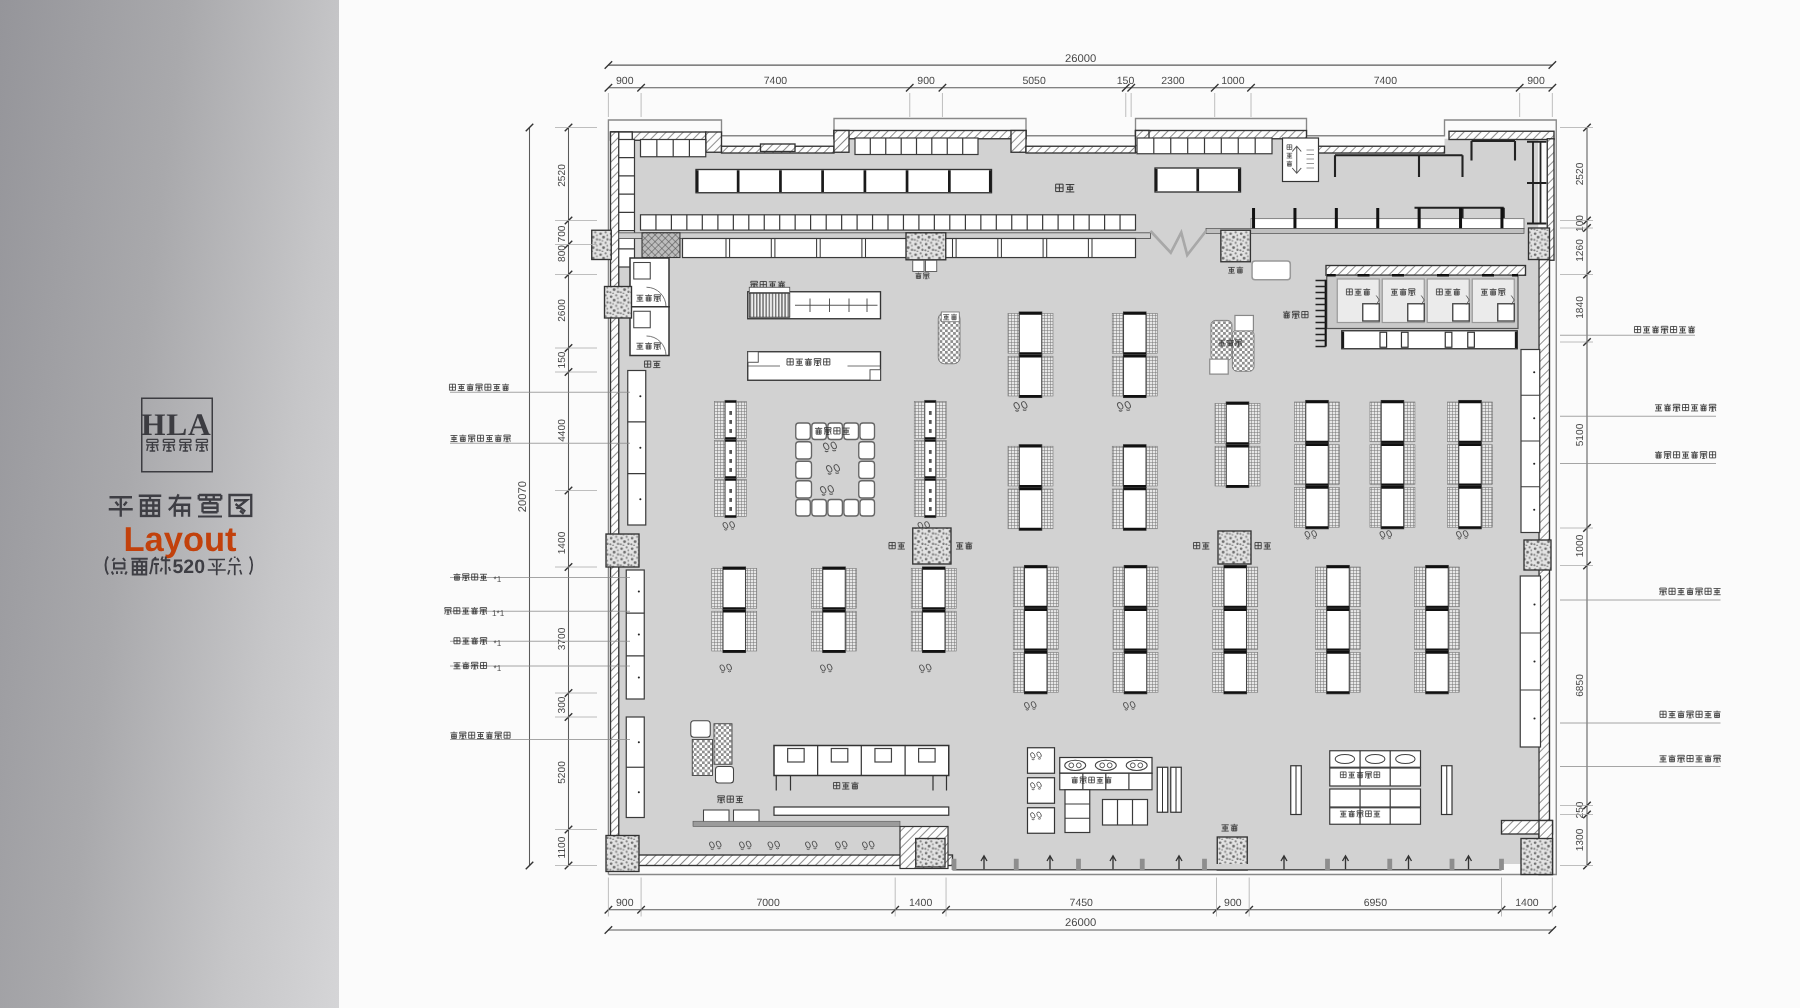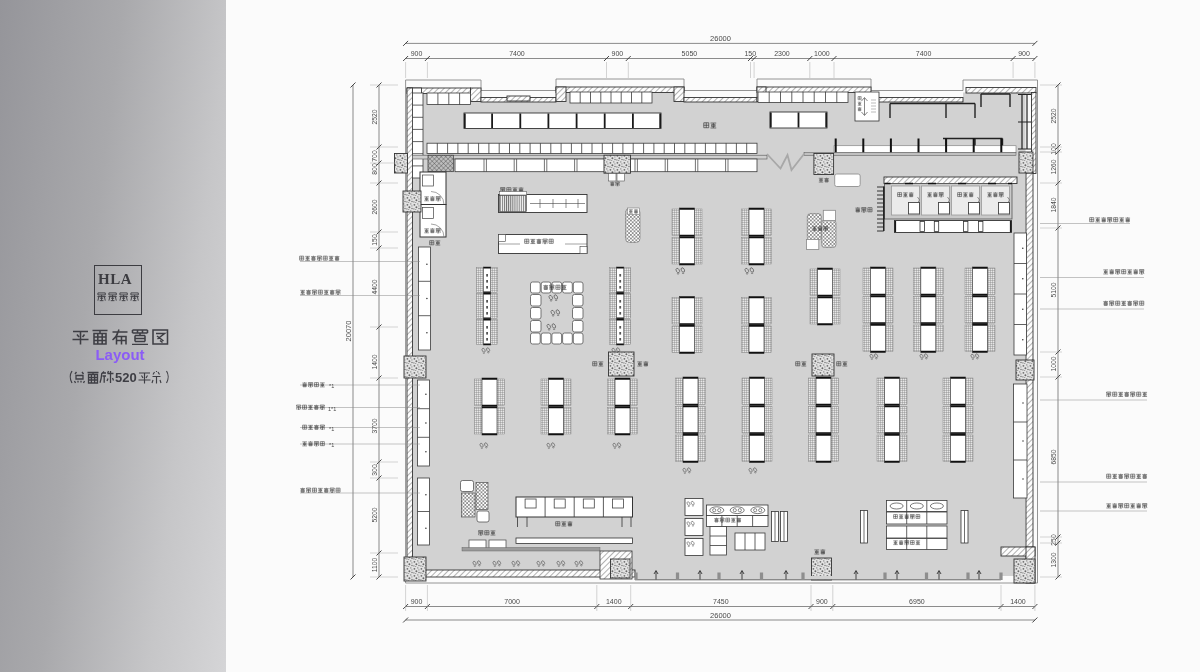--- a/index.html
+++ b/index.html
@@ -2,42 +2,42 @@
 <html><head><meta charset="utf-8"><title>Layout</title>
 <style>
 html,body{margin:0;padding:0;width:1200px;height:672px;overflow:hidden;background:#fbfbfb;font-family:"Liberation Sans",sans-serif;}
 </style></head>
 <body>
 
 <div style="position:absolute;left:0;top:0;width:226px;height:672px;background:linear-gradient(97deg,#95959a 0%,#a9a9ac 40%,#c6c6c8 75%,#d5d5d7 100%)"></div>
 
 <div style="position:absolute;left:94px;top:265px;width:46px;height:48px;border:1.6px solid #3c3c41"></div>
 
-<div style="position:absolute;left:94px;top:271px;width:42px;text-align:center;font-family:'Liberation Serif',serif;font-weight:bold;font-size:15px;letter-spacing:0.5px;color:#3c3c41">HLA</div>
+<div style="position:absolute;left:94px;top:271px;width:42px;text-align:center;font-family:'Liberation Serif',serif;font-weight:bold;font-size:21px;letter-spacing:0.5px;color:#3c3c41">HLA</div>
 
 <svg style="position:absolute;left:97px;top:292px" width="44" height="10" viewBox="0 0 44 10">
 <g stroke="#3c3c41" stroke-width="1.3">
       <use href="#g4" transform="translate(0,0) scale(0.92)"></use>
       <use href="#g4" transform="translate(11,0) scale(0.92)"></use>
       <use href="#g4" transform="translate(22,0) scale(0.92)"></use>
       <use href="#g4" transform="translate(33,0) scale(0.92)"></use>
     </g>
   </svg>
 
 <svg style="position:absolute;left:72px;top:328px" width="98" height="17" viewBox="0 0 98 17">
 <g stroke="#3e3e44" fill="none" stroke-width="1.55">
 <path d="M1 3.5 H16 M5 6.5 L7 9 M12.5 6.5 L10.5 9 M0.5 11.5 H16.5 M8.5 3.5 V16.5"></path>
 <path d="M20.5 2.5 H35.5 M28 2.5 V5.5 M22 5.5 H34 V16 H22 Z M25.8 5.5 V16 M30.2 5.5 V16 M22 9 H34 M22 12.5 H34"></path>
 <path d="M40.5 4 H55.5 M47 1.5 L46 4 M46 4 C45 8 43 10 40.5 12 M44.5 8.5 H54 V16.5 M49.5 8.5 V16.5 M44.5 12.5 H54 M44.5 8.5 V16.5 M54 12.5 H54"></path>
 <path d="M60.5 2 H75.5 M60.5 5 H75.5 M60.5 2 V5 M65.5 2 V5 M70.5 2 V5 M75.5 2 V5 M68 5 V7.5 M63 7.5 H73 M63 10.5 H73 M63 13.5 H73 M63 7.5 V13.5 M73 7.5 V13.5 M60 16.5 H76"></path>
 <path d="M81 2 H95.5 V16 H81 Z M84 5.5 H92.5 L85.5 11 M85 8 L91.5 13 M88 12.5 L90.5 14.5"></path>
 </g>
   </svg>
 
-<div style="position:absolute;left:0px;top:346px;width:240px;text-align:center;font-family:'Liberation Sans',sans-serif;font-weight:bold;font-size:15px;color:#8b5cf6">Layout</div>
+<div style="position:absolute;left:0px;top:346px;width:240px;text-align:center;font-family:'Liberation Sans',sans-serif;font-weight:bold;font-size:23px;color:#c2410c">Layout</div>
 
 <svg style="position:absolute;left:67px;top:370px" width="106" height="14" viewBox="0 0 106 14">
 <g stroke="#3e3e44" fill="none" stroke-width="1.3">
 <path d="M5 1 C3 4 2.6 9 5 13"></path>
 <path d="M9.5 2 L8 4 M15 2 L16.5 4 M9 5.5 H16 V9 H9 Z M7.5 11 L8.5 13 M11 10.8 V12.6 M14 10.8 V12.6 M17.5 11 L16.5 13"></path>
 <path d="M20.5 2.5 H31.5 M26 2.5 V4.5 M21.5 4.5 H30.5 V13 H21.5 Z M24.4 4.5 V13 M27.6 4.5 V13 M21.5 7.5 H30.5 M21.5 10 H30.5"></path>
 <path d="M37 1.5 L34.5 4 M39 3 H34.8 M34.8 3 C34.5 7 34 10 33 12.8 M35.5 6 H39 M37.2 6 V12.8 M41.5 1 L40.5 3.5 M40.5 3.5 H46.5 M43.5 1 V13 M41 8.5 L40 11 M45.5 8 L46.5 10.5"></path>
 </g>
 <text x="48" y="12.2" font-family="Liberation Sans,sans-serif" font-weight="bold" font-size="13px" fill="#3e3e44">520</text>
 <g stroke="#3e3e44" fill="none" stroke-width="1.15" transform="translate(71,0)">

